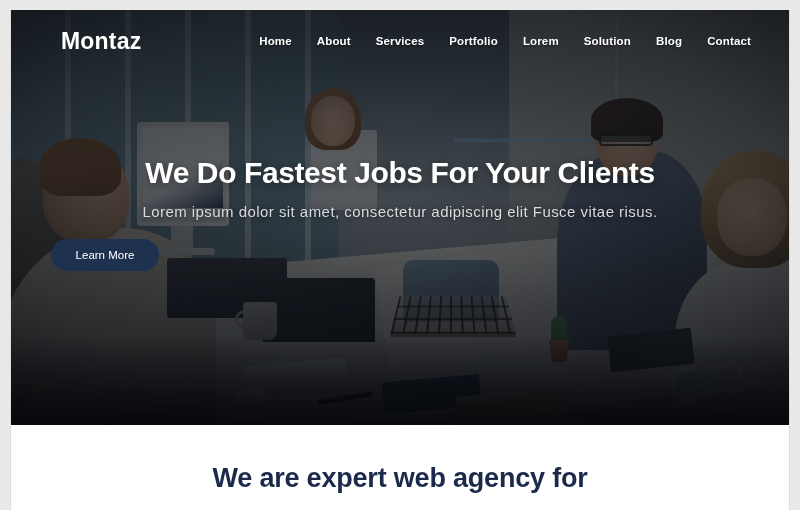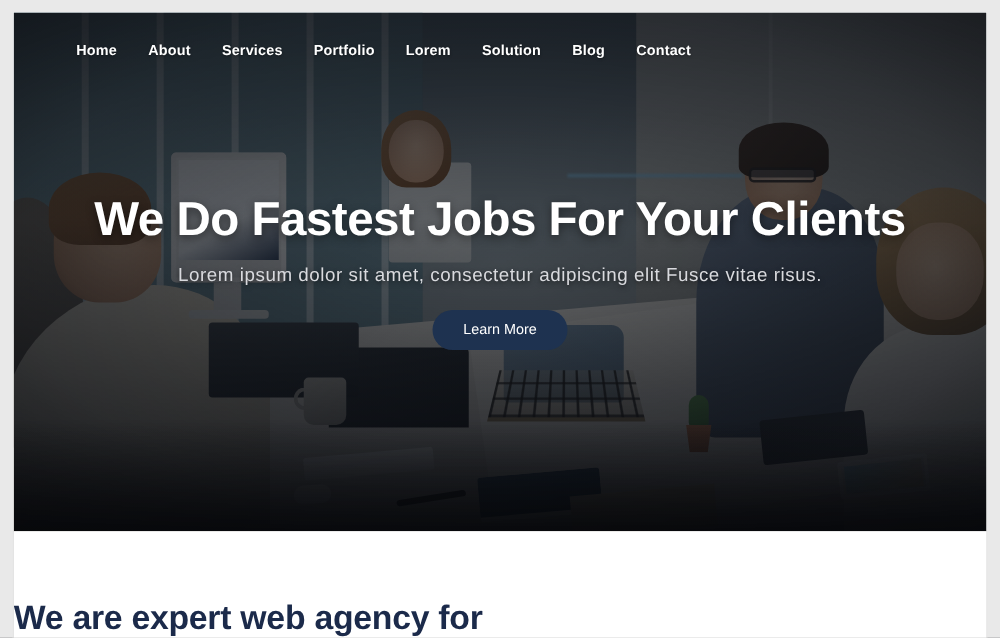--- a/index.html
+++ b/index.html
@@ -305,46 +305,46 @@
   .hero-content {
     position: absolute; left: 0; right: 0; top: 146px;
     z-index: 5; text-align: center; padding: 0 40px;
   }
   .hero-eyebrow {
     color: #e9eaec; font-size: 14.5px; font-weight: 400;
     letter-spacing: .3px; margin-bottom: 6px;
     text-shadow: 0 1px 4px rgba(0,0,0,.5);
   }
   .hero-title {
-    color: #ffffff; font-size: 38px; font-weight: 700;
+    color: #ffffff; font-size: 30px; font-weight: 700;
     letter-spacing: -.4px; line-height: 1.1;
     text-shadow: 0 2px 8px rgba(0,0,0,.45);
   }
   .hero-sub {
     color: #d9dade; font-size: 15px; font-weight: 400;
     letter-spacing: .45px; margin-top: 14px;
     text-shadow: 0 1px 4px rgba(0,0,0,.55);
   }
   .hero-actions {
-    margin-top: 19px; display: flex; justify-content: center; gap: 22px;
+    margin-top: 19px; display: flex; justify-content: center; gap: 22px; flex-direction: column;
   }
   .btn {
     border: none; cursor: pointer; border-radius: 20px;
     font-family: "Liberation Sans", sans-serif;
     font-size: 11.5px; font-weight: 400; color: #ffffff;
     padding: 10px 0; width: 108px; text-align: center;
   }
   .btn-primary { background: #1e3250; }
   .btn-accent  { background: #43b070; width: 112px; }
 
   
   .section-intro {
     position: relative; background: #ffffff;
     height: 85px; display: flex; align-items: flex-end;
-    padding-bottom: 0;
+    justify-content: center; padding-bottom: 16px;
   }
   .section-title {
     color: #1b2a4a; font-size: 27px; font-weight: 700;
     letter-spacing: -.2px; text-align: center;
   }
 </style>
 </head>
 <body>
 
 <div class="viewport">
@@ -401,20 +401,21 @@
         <div class="ph-paper"></div>
         <div class="ph-laptop"></div>
         <div class="ph-tablet"></div>
         <div class="ph-tablet-scr"></div>
       </div>
 
       <div class="hero-overlay"></div>
       <div class="hero-bottomfade"></div>
 
       <header class="site-header">
+        <div class="logo">Montaz</div>
         <nav class="nav">
           <span class="nav-item">Home</span>
           <span class="nav-item">About</span>
           <span class="nav-item">Services</span>
           <span class="nav-item">Portfolio</span>
           <span class="nav-item">Lorem</span>
           <span class="nav-item">Solution</span>
           <span class="nav-item">Blog</span>
           <span class="nav-item">Contact</span>
         </nav>

